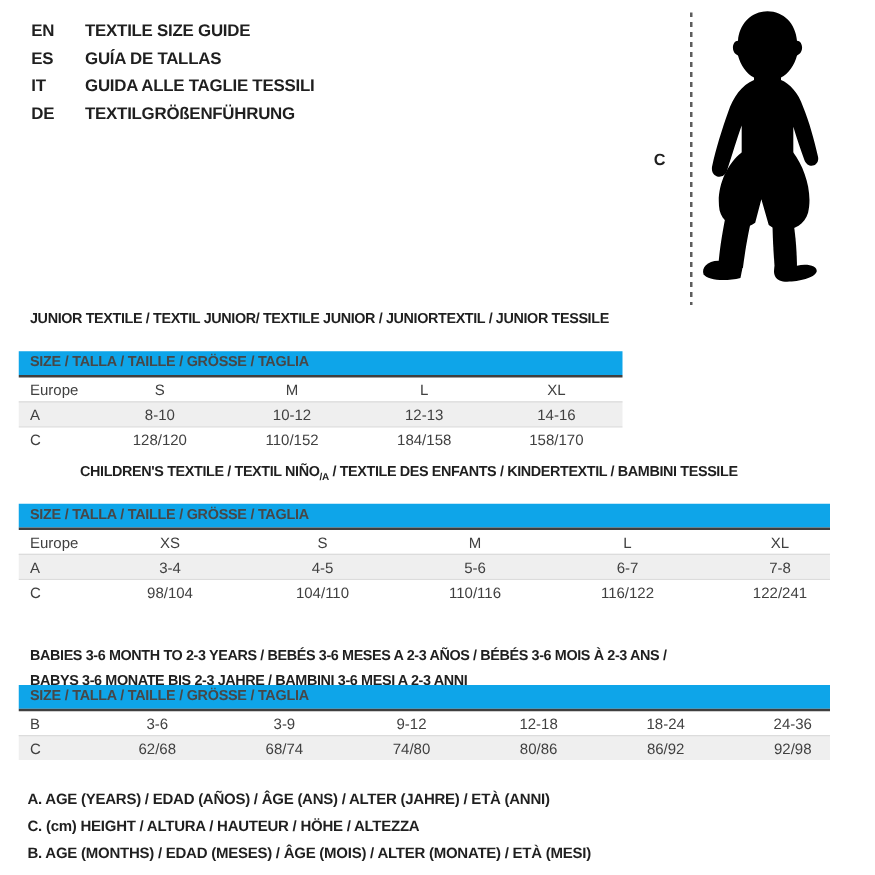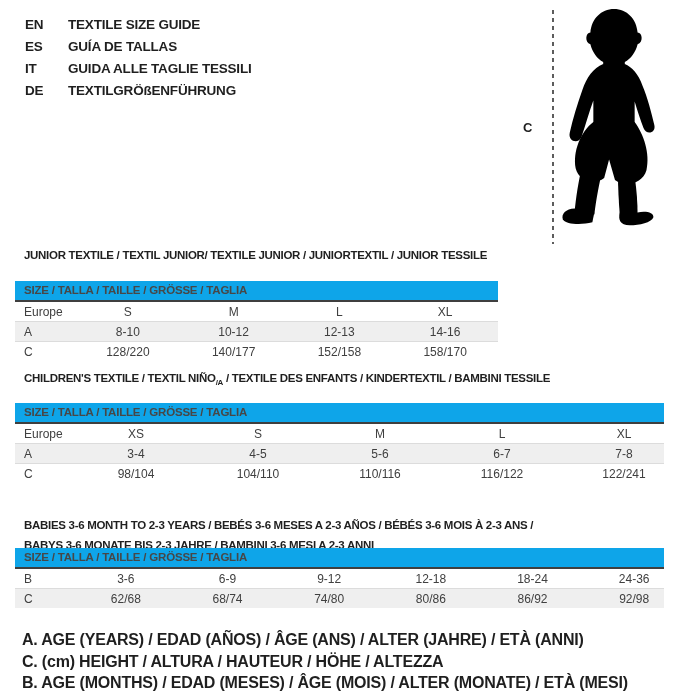--- a/index.html
+++ b/index.html
@@ -26,21 +26,21 @@
   .size-bar{height:19px;line-height:19px;background:#0ea5e9;color:#474747;
     font-size:11.5px;font-weight:700;padding-left:9px;letter-spacing:-0.2px;}
   .trow{display:flex;height:19px;align-items:center;font-size:12px;font-weight:400;color:#404040;}
   .trow.first{border-top:2px solid #3f3f3f;}
   .trow.next{border-top:1px solid #dcdcdc;}
   .trow.shade{background:#efefef;}
   .tlabel{width:60px;padding-left:9px;box-sizing:border-box;}
   .tcell{flex:1;text-align:center;}
   
   .legend{position:absolute;left:22px;top:629px;}
-  .legend-line{font-size:16px;font-weight:700;line-height:21.5px;letter-spacing:-0.2px;white-space:nowrap;}
+  .legend-line{font-size:12px;font-weight:700;line-height:21.5px;letter-spacing:-0.2px;white-space:nowrap;}
 </style>
 </head>
 <body>
 
 <div class="page">
 
   <div class="lang-block">
     <div class="lang-row">
       <span class="lang-code">EN</span>
       <span class="lang-label">TEXTILE SIZE GUIDE</span>
@@ -85,28 +85,28 @@
     </div>
     <div class="trow next shade">
       <div class="tlabel">A</div>
       <div class="tcell">8-10</div>
       <div class="tcell">10-12</div>
       <div class="tcell">12-13</div>
       <div class="tcell">14-16</div>
     </div>
     <div class="trow next">
       <div class="tlabel">C</div>
-      <div class="tcell">128/220</div>
-      <div class="tcell">140/177</div>
-      <div class="tcell">152/158</div>
+      <div class="tcell">128/120</div>
+      <div class="tcell">110/152</div>
+      <div class="tcell">184/158</div>
       <div class="tcell">158/170</div>
     </div>
   </div>
 
-  <div class="sec-title" style="top:372px;"><span>CHILDREN'S TEXTILE / TEXTIL NIÑO</span><sub>/A</sub><span> / TEXTILE DES ENFANTS / KINDERTEXTIL / BAMBINI TESSILE</span></div>
+  <div class="sec-title" style="top:372px;margin-left:40px;"><span>CHILDREN'S TEXTILE / TEXTIL NIÑO</span><sub>/A</sub><span> / TEXTILE DES ENFANTS / KINDERTEXTIL / BAMBINI TESSILE</span></div>
   <div class="table t-wide" style="top:403px;">
     <div class="size-bar">SIZE / TALLA / TAILLE / GRÖSSE / TAGLIA</div>
     <div class="trow first">
       <div class="tlabel">Europe</div>
       <div class="tcell">XS</div>
       <div class="tcell">S</div>
       <div class="tcell">M</div>
       <div class="tcell">L</div>
       <div class="tcell">XL</div>
     </div>
@@ -130,21 +130,21 @@
 
   <div class="sec-title two-line" style="top:515px;">
     <div>BABIES 3-6 MONTH TO 2-3 YEARS / BEBÉS 3-6 MESES A 2-3 AÑOS / BÉBÉS 3-6 MOIS À 2-3 ANS /</div>
     <div>BABYS 3-6 MONATE BIS 2-3 JAHRE / BAMBINI 3-6 MESI A 2-3 ANNI</div>
   </div>
   <div class="table t-wide" style="top:548px;">
     <div class="size-bar">SIZE / TALLA / TAILLE / GRÖSSE / TAGLIA</div>
     <div class="trow first">
       <div class="tlabel">B</div>
       <div class="tcell">3-6</div>
-      <div class="tcell">6-9</div>
+      <div class="tcell">3-9</div>
       <div class="tcell">9-12</div>
       <div class="tcell">12-18</div>
       <div class="tcell">18-24</div>
       <div class="tcell">24-36</div>
     </div>
     <div class="trow next shade">
       <div class="tlabel">C</div>
       <div class="tcell">62/68</div>
       <div class="tcell">68/74</div>
       <div class="tcell">74/80</div>

